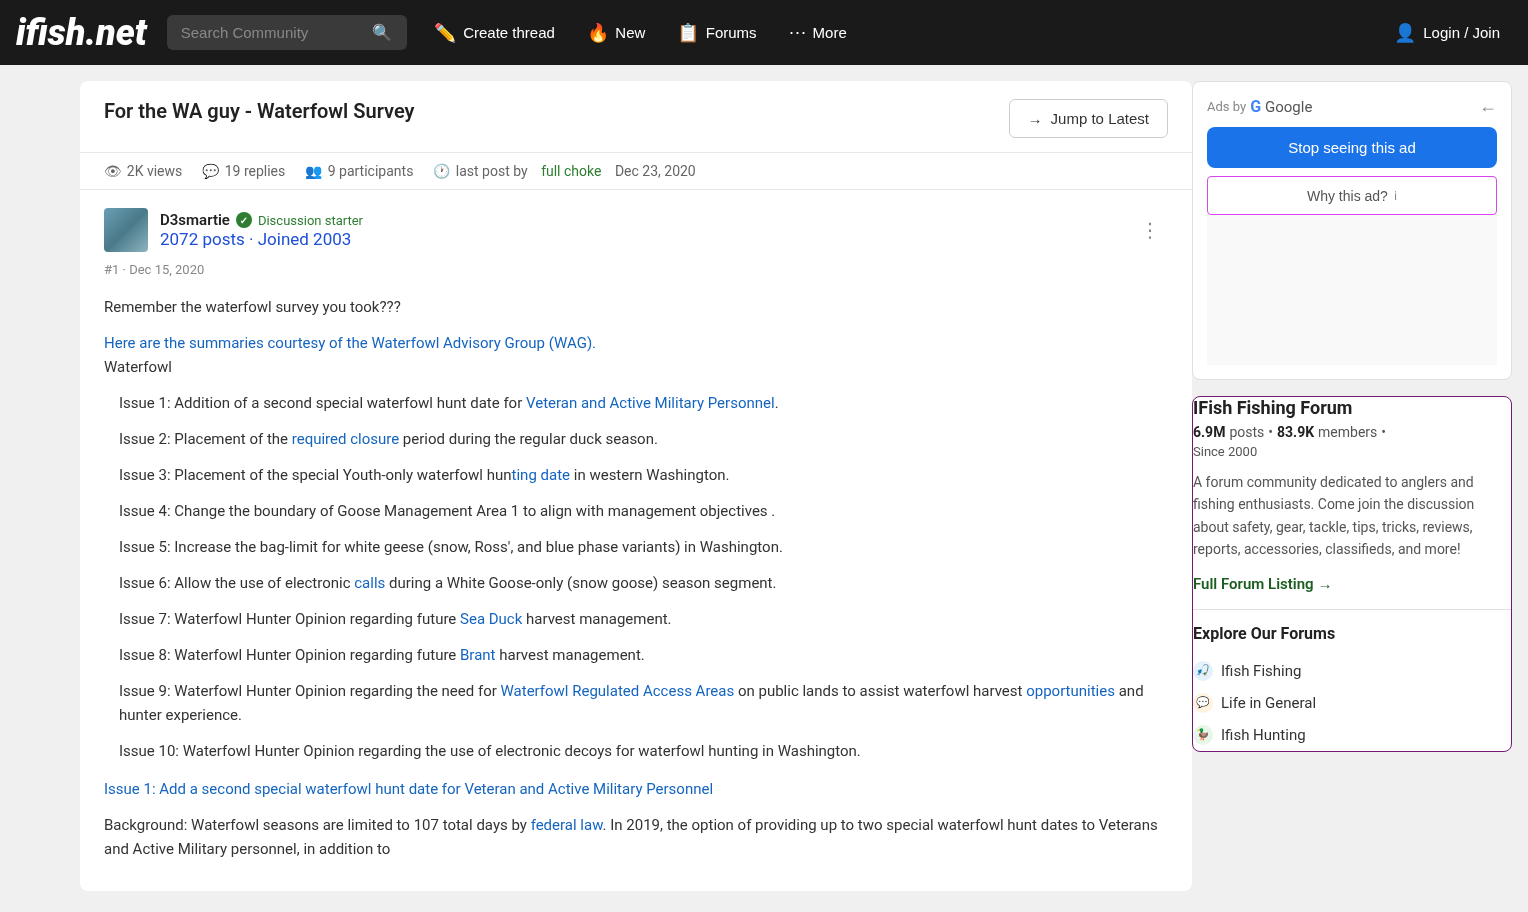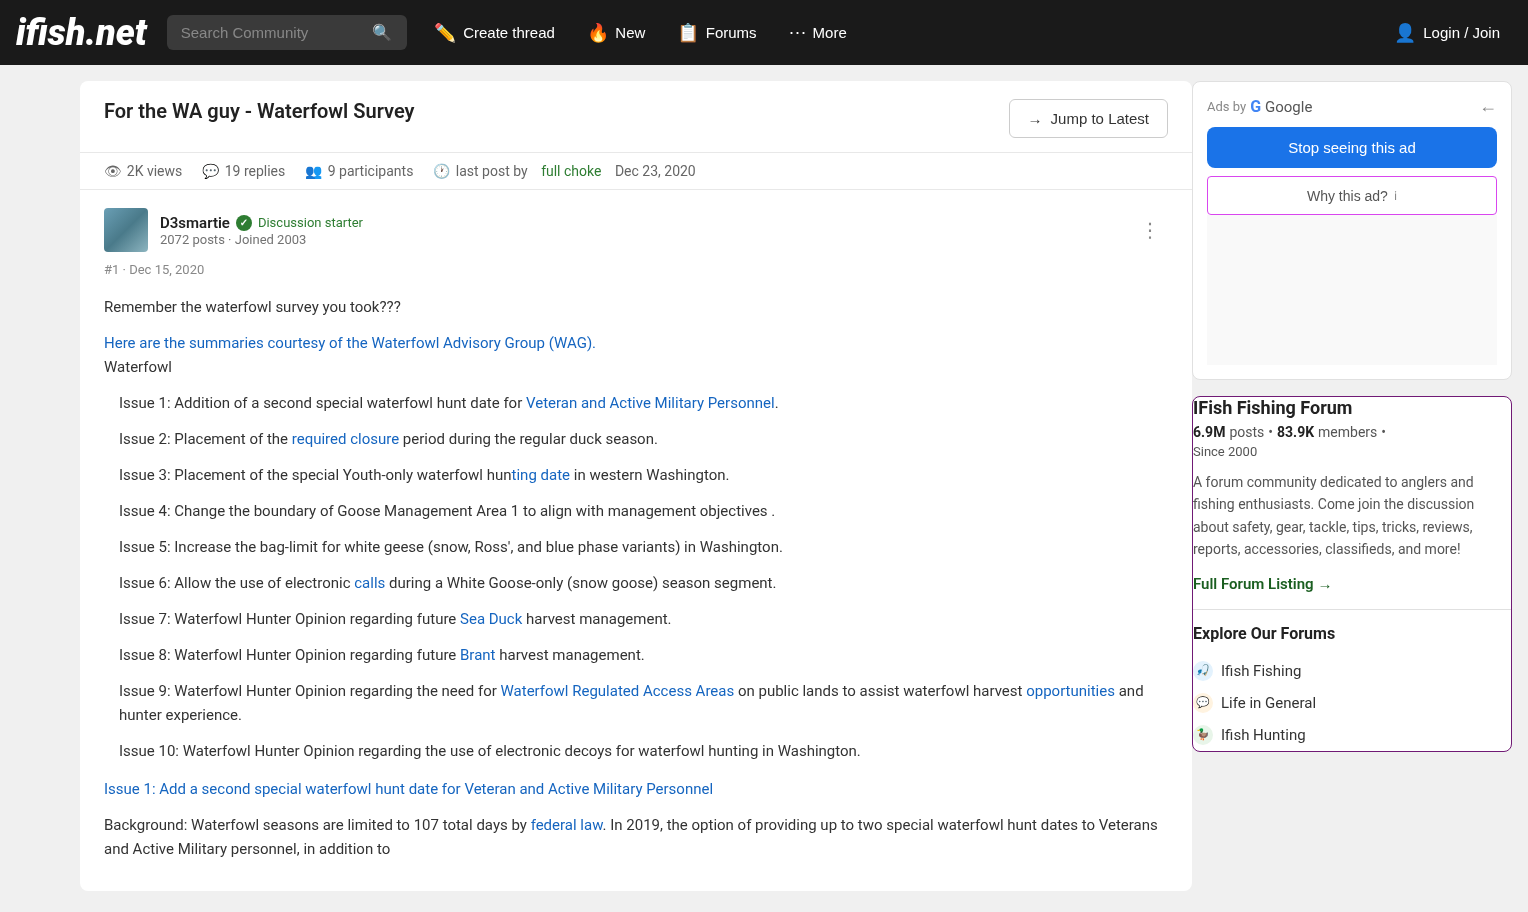--- a/index.html
+++ b/index.html
@@ -176,22 +176,22 @@
       justify-content: center;
       color: white;
       font-size: 10px;
     }
     .discussion-starter {
       color: #2e7d32;
       font-size: 13px;
       font-weight: normal;
     }
     .author-meta {
-      font-size: 13px;
-      color: #737373;
+      font-size: 17px;
+      color: #1d4ed8;
     }
     .post-menu {
       color: #888;
       cursor: pointer;
       font-size: 20px;
       padding: 4px 8px;
     }
     .post-number {
       font-size: 13px;
       color: #888;

